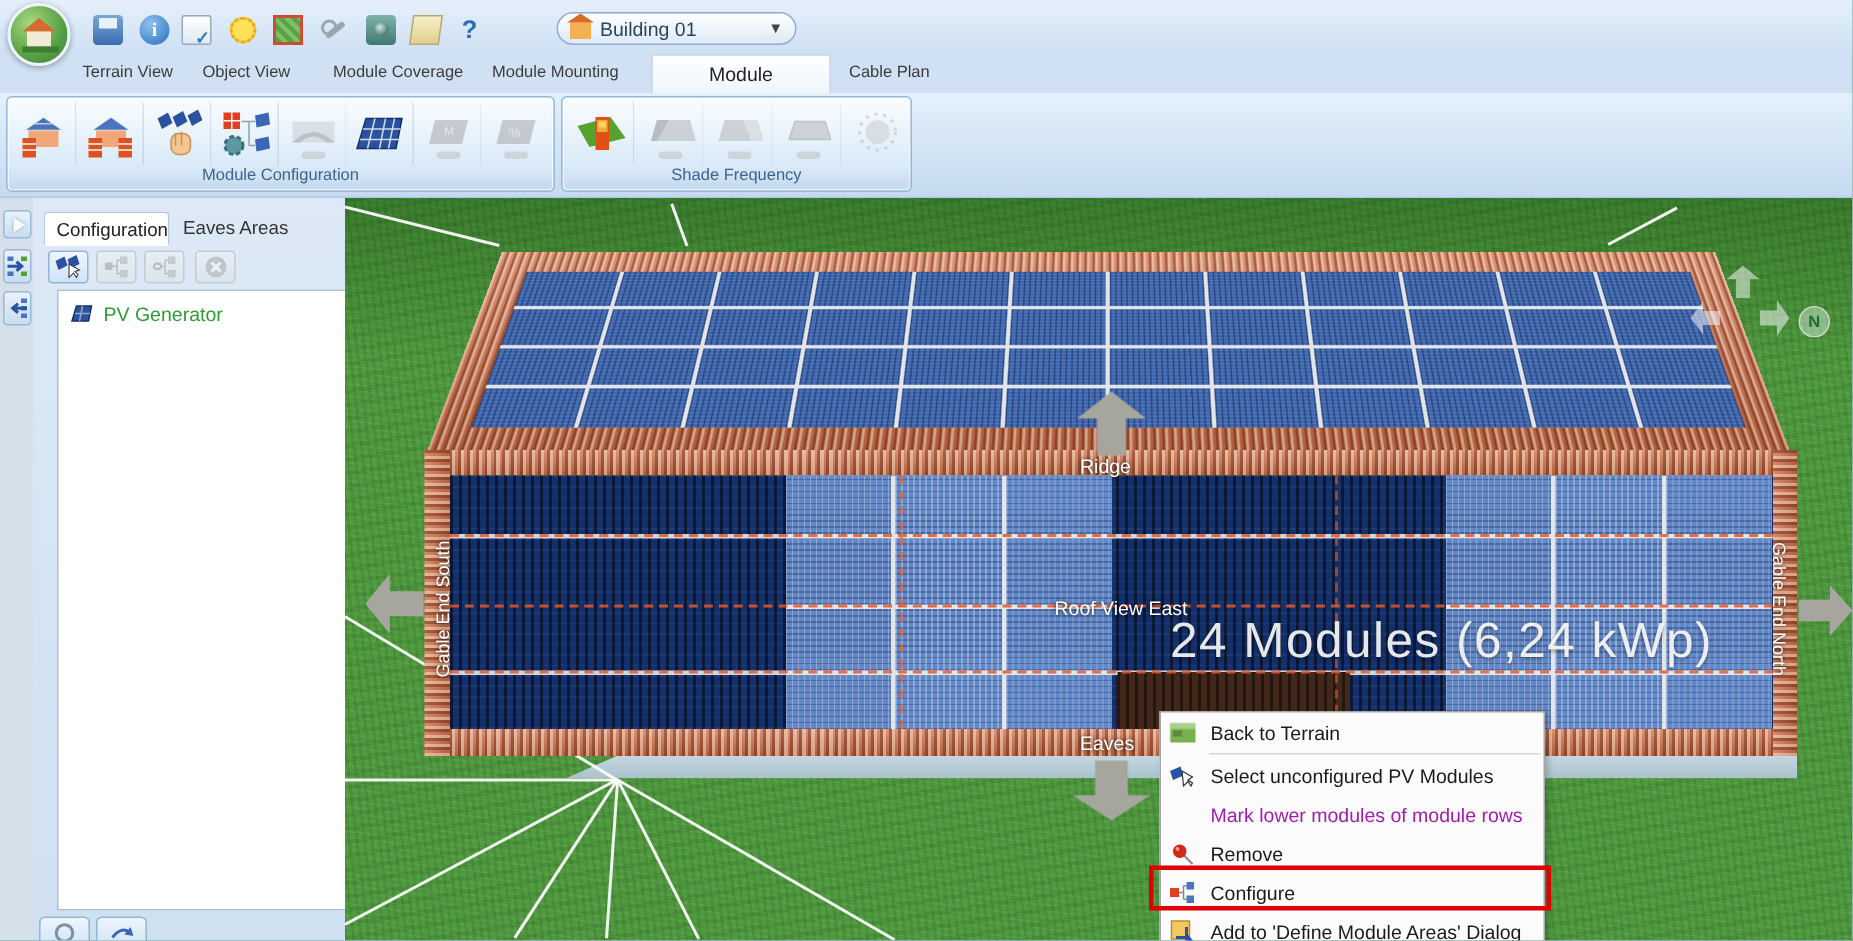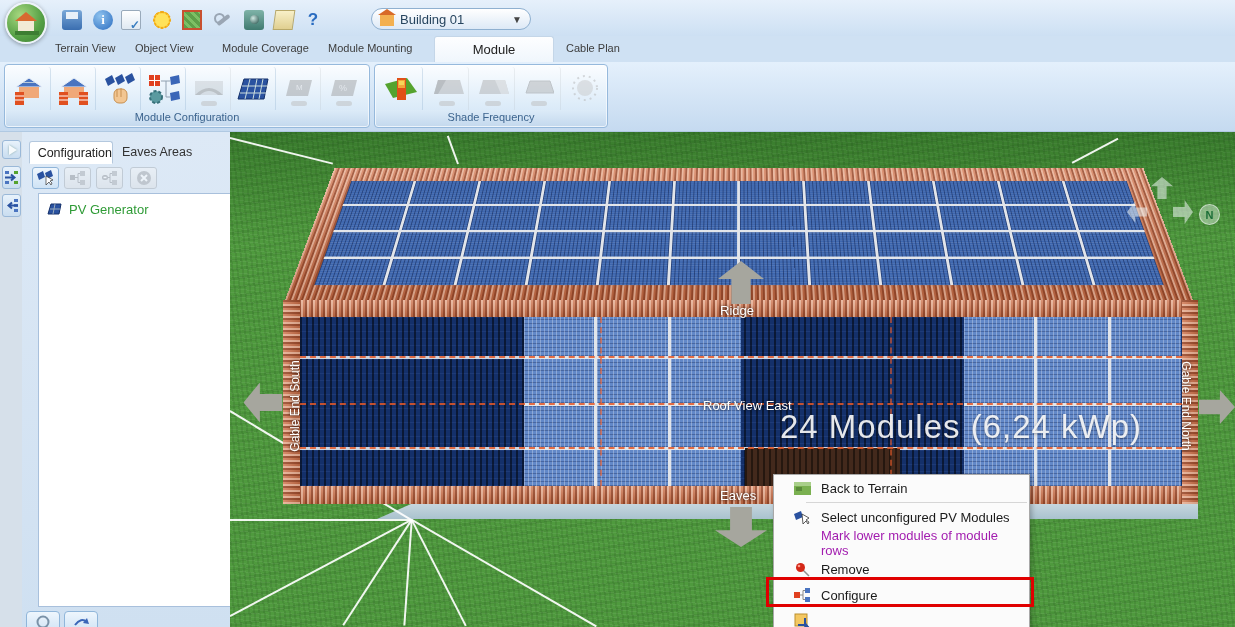--- a/index.html
+++ b/index.html
@@ -143,21 +143,21 @@
      background:rgba(225,238,228,.45);border:1px solid rgba(255,255,255,.5);
      color:#1c6e38;font:bold 11px/20px "Liberation Sans",sans-serif;text-align:center;}
 
   .wline{position:absolute;height:1.5px;background:rgba(255,255,255,.92);transform-origin:0 50%;z-index:2;}
   #wall{position:absolute;left:147px;top:372px;width:821px;height:15px;z-index:1;
      background:linear-gradient(#c6d6de,#a9c2ce);clip-path:polygon(34px 0,100% 0,100% 100%,0 100%);}
 
   
   #ctxmenu{position:absolute;left:773px;top:474px;width:257px;z-index:50;background:#fbfbfb;
      border:1px solid #a8a8a8;box-shadow:2px 2px 5px rgba(0,0,0,.25);padding:0;}
-  .menu-item{height:26px;display:flex;align-items:center;gap:10px;padding-left:19px;
+  .menu-item{height:26px;display:flex;align-items:center;gap:10px;padding-left:5px;
      font-size:13px;color:#1a1a1a;}
   .menu-item .mi-icon{width:18px;height:16px;display:flex;align-items:center;justify-content:center;}
   .menu-item.disabled{color:#a21caf;}
   .menu-sep{height:0;border-top:1px solid #d6d6d6;margin:1px 2px 1px 32px;}
   #cfg-highlight{position:absolute;left:766px;top:577px;width:268px;height:30px;z-index:60;
      border:3px solid #e00000;}
 
   svg{display:block;}
 </style>
 </head>
@@ -575,18 +575,19 @@
       <span class="mi-label">Configure</span>
     </div>
     <div class="menu-item">
       <span class="mi-icon">
         <svg width="16" height="16" viewBox="0 0 16 16">
           <rect x="1" y="1" width="12" height="12" fill="#f4c862" stroke="#bb8f2e"></rect>
           <path d="M4 12 h7 M11 12 v-7 M11 12 l4 3" stroke="#2a52a0" stroke-width="2" fill="none"></path>
           <polygon points="12,10 16,15 10,14" fill="#2a52a0"></polygon>
         </svg>
       </span>
+      <span class="mi-label">Add to 'Define Module Areas' Dialog</span>
     </div>
   </div>
 
   <div id="cfg-highlight"></div>
 
 </div>
 
 </body></html>

